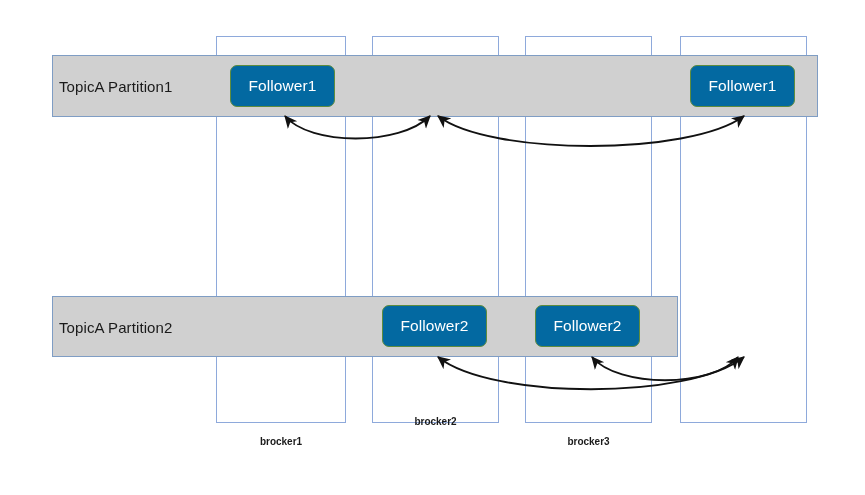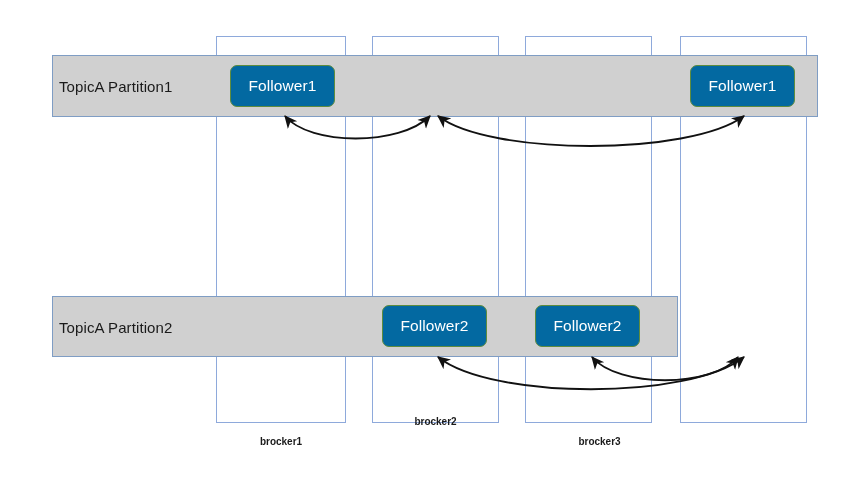--- a/index.html
+++ b/index.html
@@ -122,15 +122,15 @@
 
     <path d="M 438 116 C 490 156, 690 156, 744 116" fill="none" stroke="#111111" stroke-width="1.8" marker-start="url(#ah)" marker-end="url(#ah)"></path>
 
     <path d="M 438 357 C 492 400, 690 400, 744 357" fill="none" stroke="#111111" stroke-width="1.8" marker-start="url(#ah)" marker-end="url(#ah)"></path>
 
     <path d="M 592 357 C 618 388, 712 388, 738 357" fill="none" stroke="#111111" stroke-width="1.8" marker-start="url(#ah)" marker-end="url(#ah)"></path>
   </svg>
 
   <div class="broker-caption" style="left:216px; top:436px; width:130px;">brocker1</div>
   <div class="broker-caption" style="left:372px; top:416px; width:127px;">brocker2</div>
-  <div class="broker-caption" style="left:536px; top:436px; width:127px;">brocker3</div>
+  <div class="broker-caption" style="left:525px; top:436px; width:127px;">brocker3</div>
 
 </div>
 
 </body></html>

